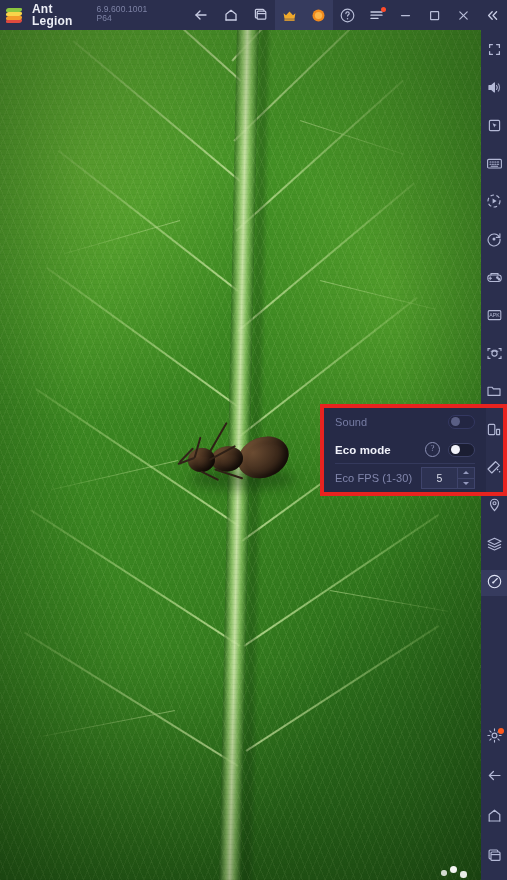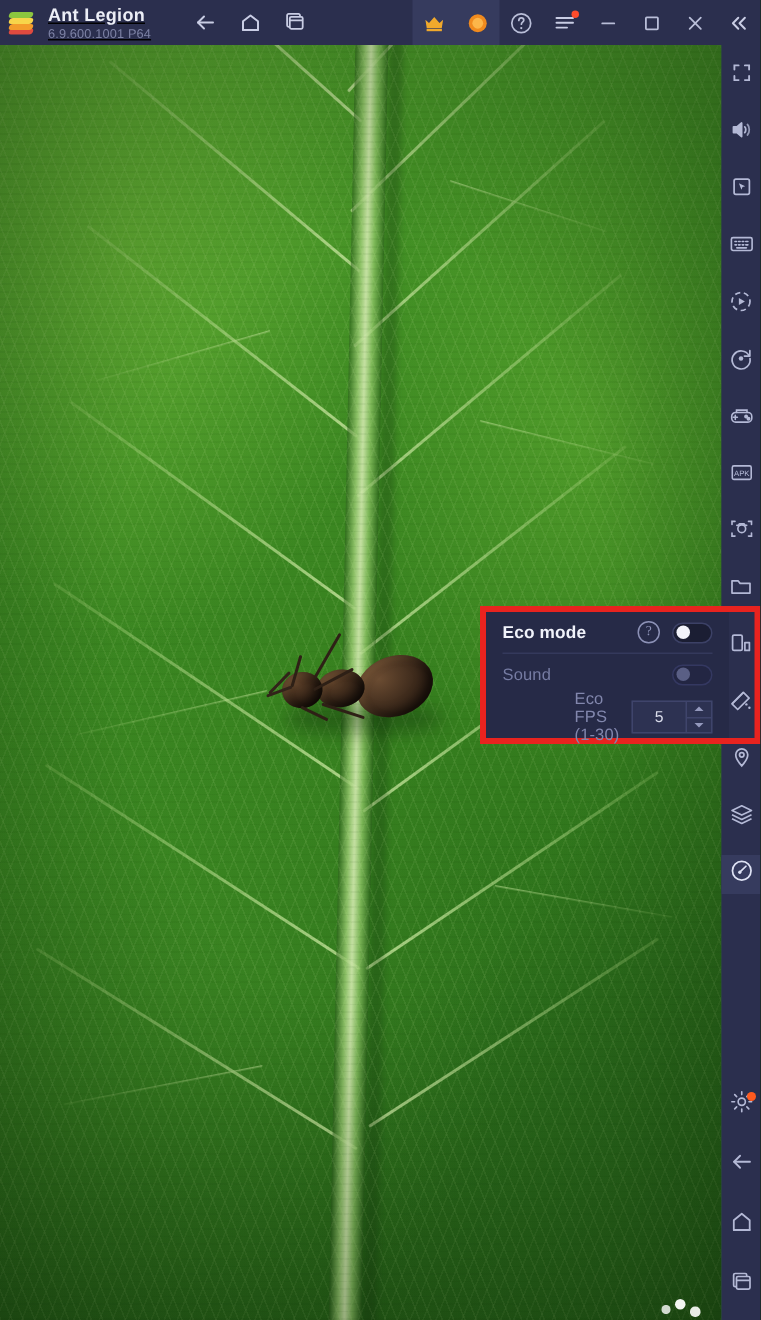--- a/index.html
+++ b/index.html
@@ -27,21 +27,21 @@
   }
   .bs-logo i{
     position:absolute;left:1px;display:block;height:4px;border-radius:2px;
     transform:skewX(-18deg);
   }
   .bs-logo i.l1{top:3px;width:16px;background:#8cc63f;}
   .bs-logo i.l2{top:7px;width:16px;background:#f7d54a;}
   .bs-logo i.l3{top:11px;width:16px;background:#f39c2b;}
   .bs-logo i.l4{top:14px;width:16px;height:4px;background:#e04a3f;}
 
-  .apptitle{display:flex;flex-direction:column;justify-content:center;line-height:1;text-decoration:underline;}
+  .apptitle{display:flex;flex-direction:row;justify-content:center;line-height:1;}
   .apptitle .name{
     color:#eceef6;font-size:12px;font-weight:bold;letter-spacing:.2px;
   }
   .apptitle .ver{
     color:#7d82a5;font-size:8.5px;margin-top:2px;letter-spacing:.1px;
   }
   .nav-icons{display:flex;align-items:center;margin-left:22px;gap:2px;}
   .tb-btn{
     width:28px;height:30px;display:flex;align-items:center;justify-content:center;
     position:relative;
@@ -142,21 +142,21 @@
     padding:0 11px;
   }
   .eco-row{
     display:flex;align-items:center;height:28px;
   }
   .eco-row.first{height:27px;border-bottom:1px solid #34395c;}
   .eco-row .lbl{
     color:#f0f2fa;font-size:11.5px;font-weight:bold;flex:1;letter-spacing:.1px;
   }
   .eco-row.dim .lbl{color:#767ca3;font-weight:normal;font-size:11px;}
-  .eco-row.fps .lbl{color:#8287ad;font-weight:normal;font-size:11px;margin-left:48px;}
+  .eco-row.fps .lbl{color:#8287ad;font-weight:normal;font-size:11px;}
   .help-ico{
     width:13px;height:13px;border-radius:50%;border:1.2px solid #8c91b6;
     color:#8c91b6;font-size:9px;line-height:11px;text-align:center;margin-right:8px;flex:none;
     font-family:"Liberation Serif", serif;
   }
   .toggle{
     width:25px;height:12px;border-radius:7px;background:#1b1e33;
     border:1px solid #3c4166;position:relative;flex:none;
   }
   .toggle .knob{
@@ -372,31 +372,31 @@
       <span style="left:23px;top:5px;width:6.5px;height:6.5px;opacity:.9;"></span>
 
       <span style="left:4px;top:4px;width:5.5px;height:5.5px;opacity:.8;"></span>
 
     </div>
   </div>
 
   <div class="eco-wrap">
     <div class="eco-panel">
 
+      <div class="eco-row dim">
+        <div class="lbl">Sound</div>
+        <div class="toggle off-dim">
+          <div class="knob"></div>
+        </div>
+      </div>
+
       <div class="eco-row first">
         <div class="lbl">Eco mode</div>
         <div class="help-ico">?</div>
         <div class="toggle">
-          <div class="knob"></div>
-        </div>
-      </div>
-
-      <div class="eco-row dim">
-        <div class="lbl">Sound</div>
-        <div class="toggle off-dim">
           <div class="knob"></div>
         </div>
       </div>
 
       <div class="eco-row fps">
         <div class="lbl">Eco FPS (1-30)</div>
         <div class="stepper">
           <div class="val">5</div>
           <div class="arrows">
             <div>

